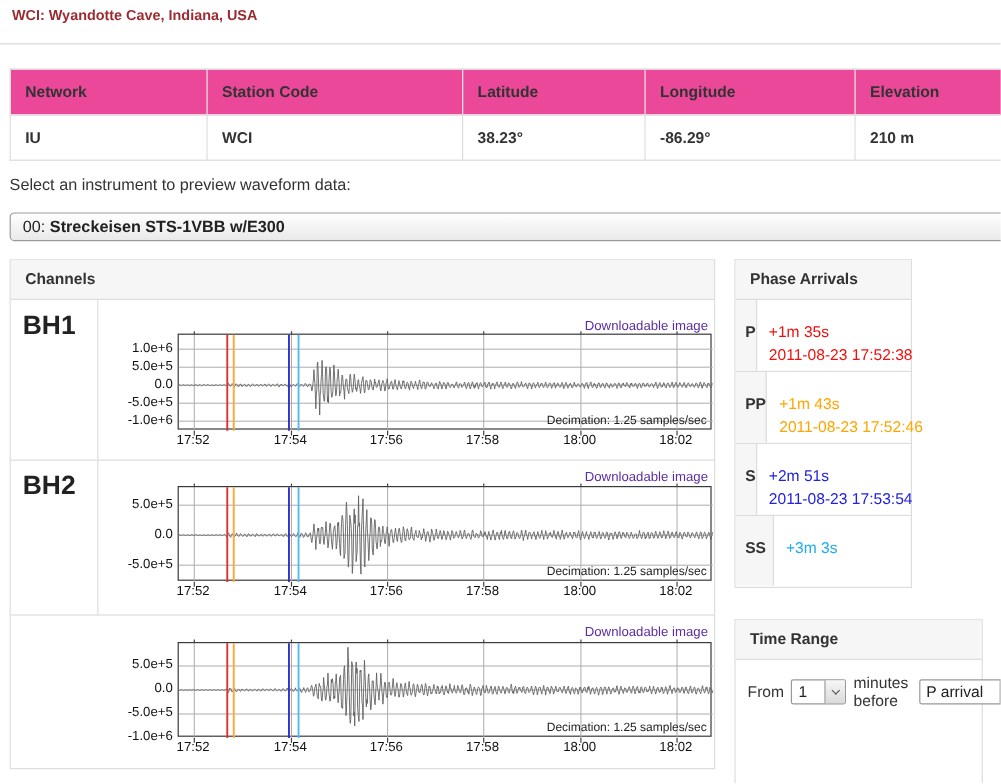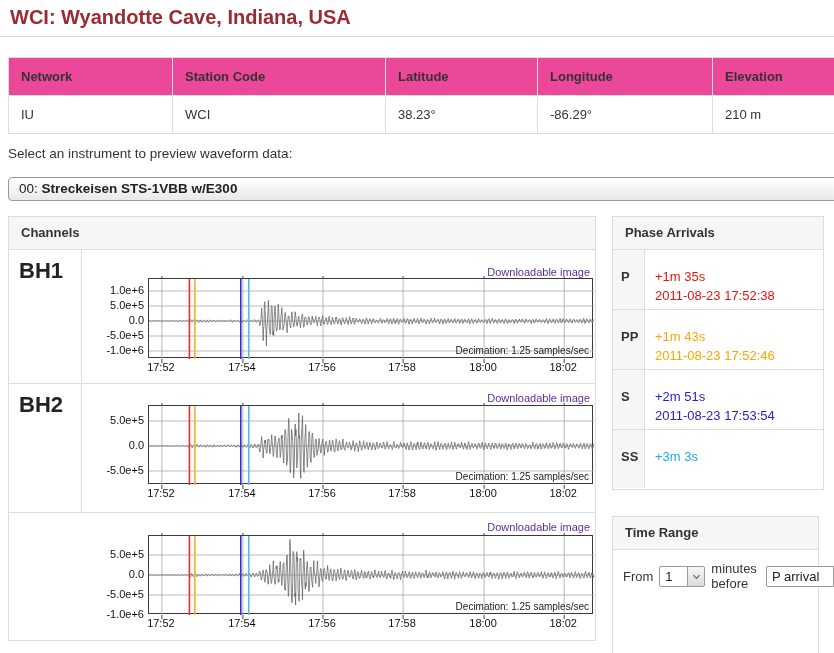--- a/index.html
+++ b/index.html
@@ -1,26 +1,26 @@
 <!DOCTYPE html>
 <html><head>
 <meta charset="utf-8">
 <style>
   html,body{margin:0;padding:0;background:#fff;}
   *{box-sizing:border-box;}
   #page{position:relative;width:834px;height:653px;background:#fff;overflow:hidden;
         font-family:"Liberation Sans",sans-serif;color:#333;}
 
-  .page-title{position:absolute;left:10px;top:6px;margin:0;font-size:20px;font-weight:bold;color:#9b2b32;}
+  .page-title{position:absolute;left:10px;top:6px;margin:0;font-size:12px;font-weight:bold;color:#9b2b32;}
   .top-divider{position:absolute;left:0;top:36px;width:834px;height:0;border-top:1px solid #d6d6d6;}
 
   table.station{position:absolute;left:8px;top:57px;width:830px;border-collapse:collapse;
                 table-layout:fixed;font-size:13px;}
   table.station th,table.station td{border:1px solid #ddd;text-align:left;padding:0 0 0 12px;height:38px;
-                font-weight:normal;color:#333;}
+                font-weight:bold;color:#333;}
   table.station th{background:#ec4899;font-weight:bold;}
   table.station col.c1{width:164px;} table.station col.c2{width:213px;}
   table.station col.c3{width:152px;} table.station col.c4{width:175px;}
 
   .select-label{position:absolute;left:8px;top:146px;font-size:13.5px;color:#333;}
   .instrument-select{position:absolute;left:8px;top:177px;width:830px;height:24px;
         border:1px solid #9a9a9a;border-radius:4px;background:linear-gradient(#ffffff,#e9e9e9);
         line-height:22px;padding-left:10px;font-size:13.5px;color:#222;cursor:default;}
   .instrument-select b{font-weight:bold;}
 
@@ -33,21 +33,21 @@
   .channel-row:last-child{border-bottom:none;}
   .channel-label-cell{position:absolute;left:0;top:0;bottom:0;width:73px;border-right:1px solid #ddd;
         font-size:22px;font-weight:bold;color:#222;padding:8px 0 0 10px;}
   .dl-link{position:absolute;right:5px;font-size:11px;color:#5c2da1;text-decoration:none;cursor:pointer;}
   .plot{position:absolute;border:1px solid #3a3a3a;background:#fff;}
   .plot svg{position:absolute;left:0;top:0;overflow:visible;}
   .decimation{position:absolute;right:3px;bottom:1px;font-size:10px;color:#222;}
   .ylabel{position:absolute;width:66px;text-align:right;font-size:11px;color:#111;}
   .xlabel{position:absolute;font-size:11px;color:#111;transform:translateX(-50%);}
 
-  .phase-panel{left:612px;top:216px;width:212px;height:274px;}
+  .phase-panel{left:612px;top:216px;width:148px;height:274px;}
   .phase-row{display:flex;height:60px;border-bottom:1px solid #ddd;}
   .phase-row:last-child{height:58px;border-bottom:none;}
   .phase-label{width:32px;background:#f6f6f6;border-right:1px solid #ddd;font-weight:bold;
         font-size:13px;color:#333;padding:19px 0 0 8px;}
   .phase-content{padding:17px 0 0 10px;font-size:13px;line-height:19px;}
   .phase-content span{display:block;white-space:nowrap;}
 
   .time-panel{left:612px;top:516px;width:207px;height:164px;}
   .time-body{padding:11px 0 0 10px;display:flex;gap:9px;font-size:13px;color:#333;}
   .time-row{display:flex;align-items:center;gap:6px;}

